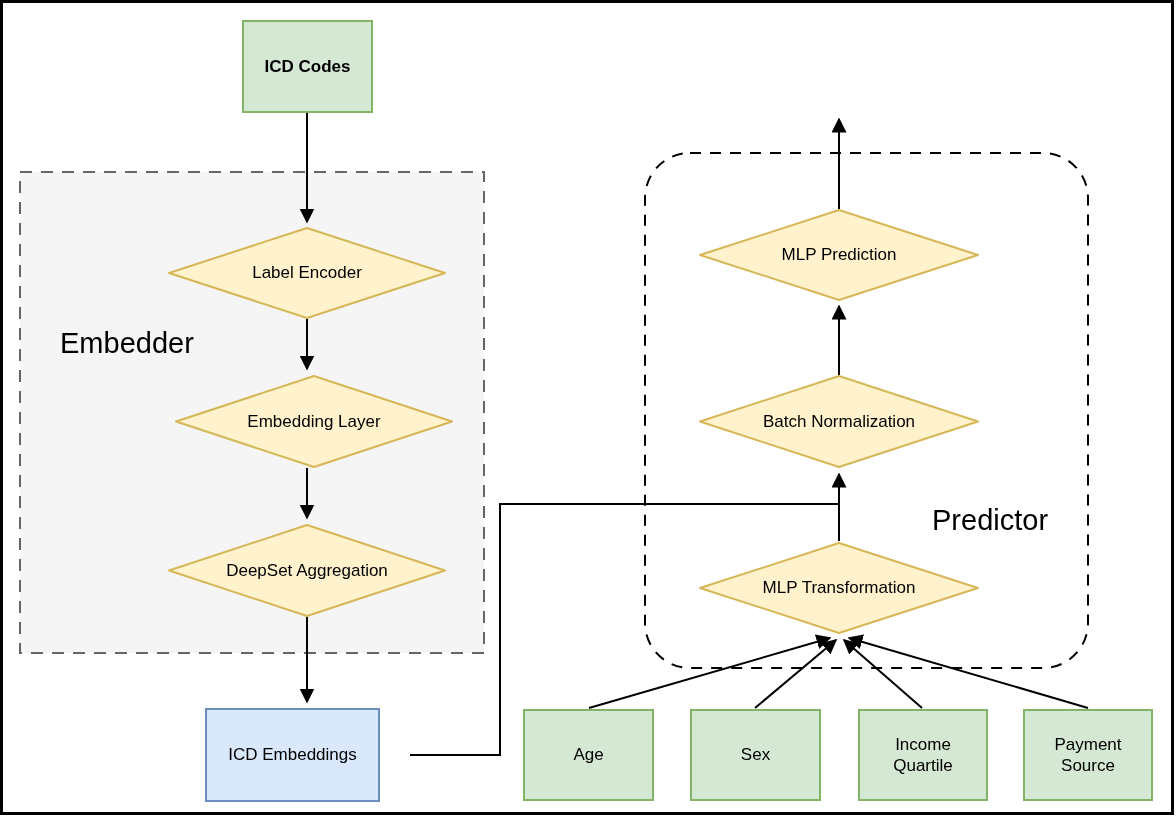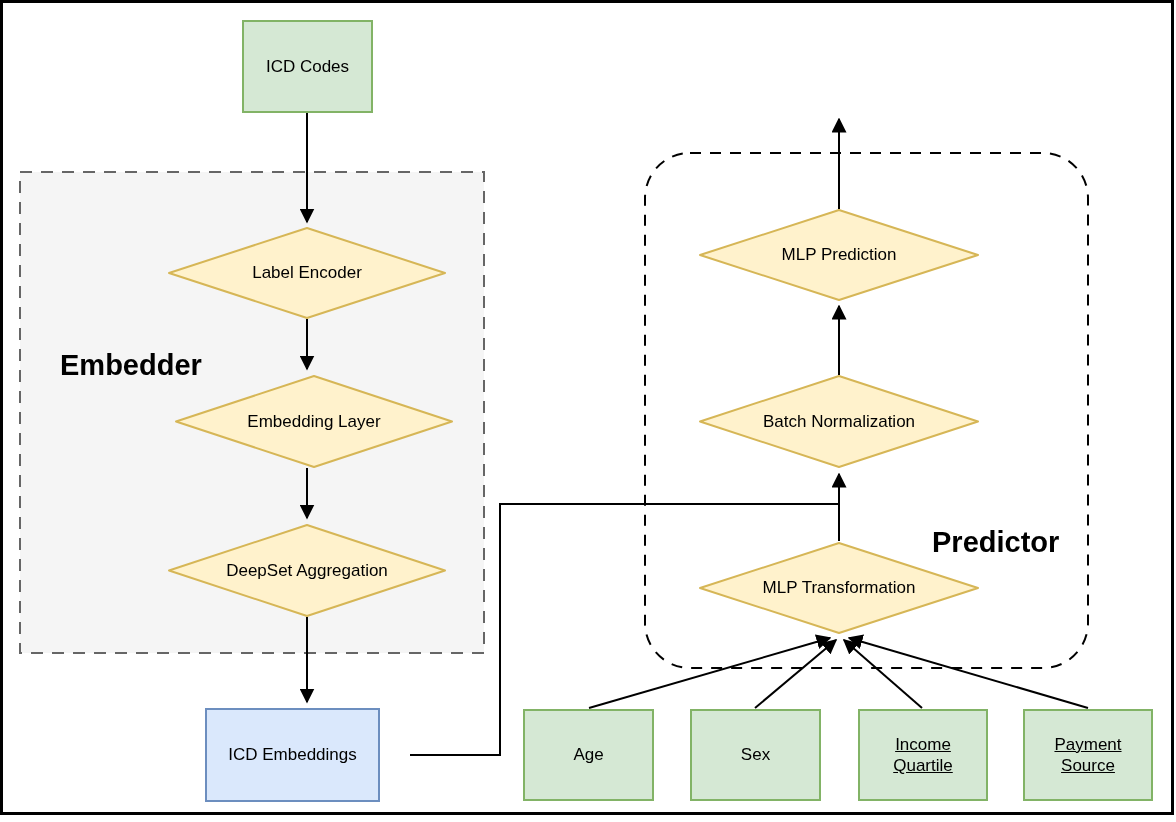--- a/index.html
+++ b/index.html
@@ -51,43 +51,42 @@
   }
   .rect-node { border-width: 2px; border-style: solid; }
   .green-node {
     background: var(--node-fill-green, #d5e8d4);
     border-color: var(--node-stroke-green, #82b366);
   }
   .blue-node {
     background: var(--node-fill-blue, #dae8fc);
     border-color: var(--node-stroke-blue, #6c8ebf);
   }
-  .narrow-label { max-width: 100px; text-decoration: underline; }
+  .narrow-label { max-width: 100px; }
 
   .diamond-node { padding: 0; }
   .diamond-node svg {
     position: absolute;
     left: 0; top: 0;
     display: block;
   }
   .diamond-shape {
     fill: var(--node-fill-yellow, #fff2cc);
     stroke: var(--node-stroke-yellow, #d6b656);
     stroke-width: 2;
     stroke-linejoin: round;
   }
   .diamond-node .node-label { position: relative; z-index: 1; text-align: right; }
 
   .region-label {
     position: absolute;
     z-index: 2;
     font-size: 29px;
-    font-weight: bold;
+    font-weight: normal;
     white-space: nowrap;
-    margin-top: 22px;
   }
 </style>
 </head>
 <body>
 
 <div id="canvas">
 
   <svg id="edges-layer" width="1176" height="822" viewBox="0 0 1176 822" xmlns="http://www.w3.org/2000/svg">
     <defs>
       <marker id="arrow" viewBox="0 0 10 10" refX="9" refY="5" markerWidth="7.5" markerHeight="7.5" orient="auto-start-reverse">
@@ -113,21 +112,21 @@
 
     <line class="edge" x1="589" y1="708" x2="830" y2="638" marker-end="url(#arrow)"></line>
     <line class="edge" x1="755" y1="708" x2="836" y2="640" marker-end="url(#arrow)"></line>
     <line class="edge" x1="922" y1="708" x2="844" y2="640" marker-end="url(#arrow)"></line>
     <line class="edge" x1="1088" y1="708" x2="849" y2="638" marker-end="url(#arrow)"></line>
   </svg>
 
   <div class="region-label" style="left:60px; top:327px;">Embedder</div>
   <div class="region-label" style="left:932px; top:504px;">Predictor</div>
 
-  <div class="node rect-node green-node" style="left:242px; top:20px; width:131px; height:93px;">
+  <div class="node rect-node green-node" style="left:242px; top:20px; width:131px; height:93px;font-weight:bold;">
     <span class="node-label">ICD Codes</span>
   </div>
 
 
   <div class="node rect-node blue-node" style="left:205px; top:708px; width:175px; height:94px;">
     <span class="node-label">ICD Embeddings</span>
   </div>
 
   <div class="node rect-node green-node" style="left:523px; top:709px; width:131px; height:92px;">
     <span class="node-label">Age</span>

